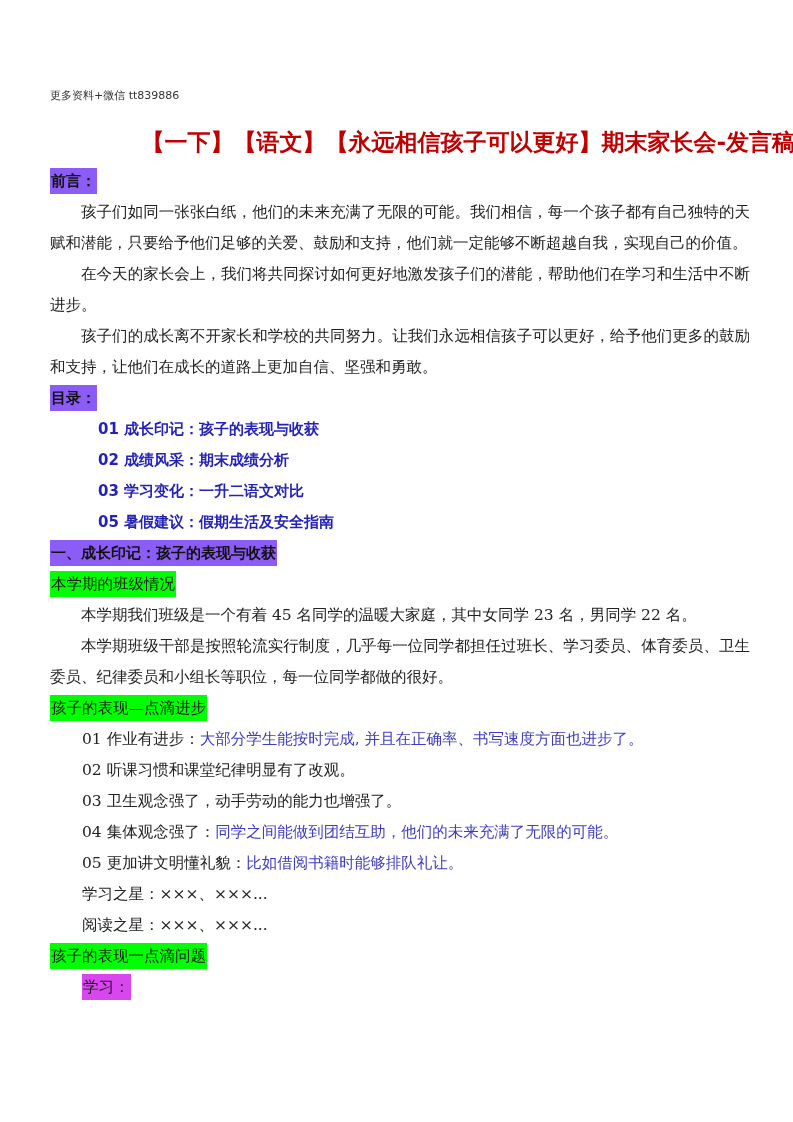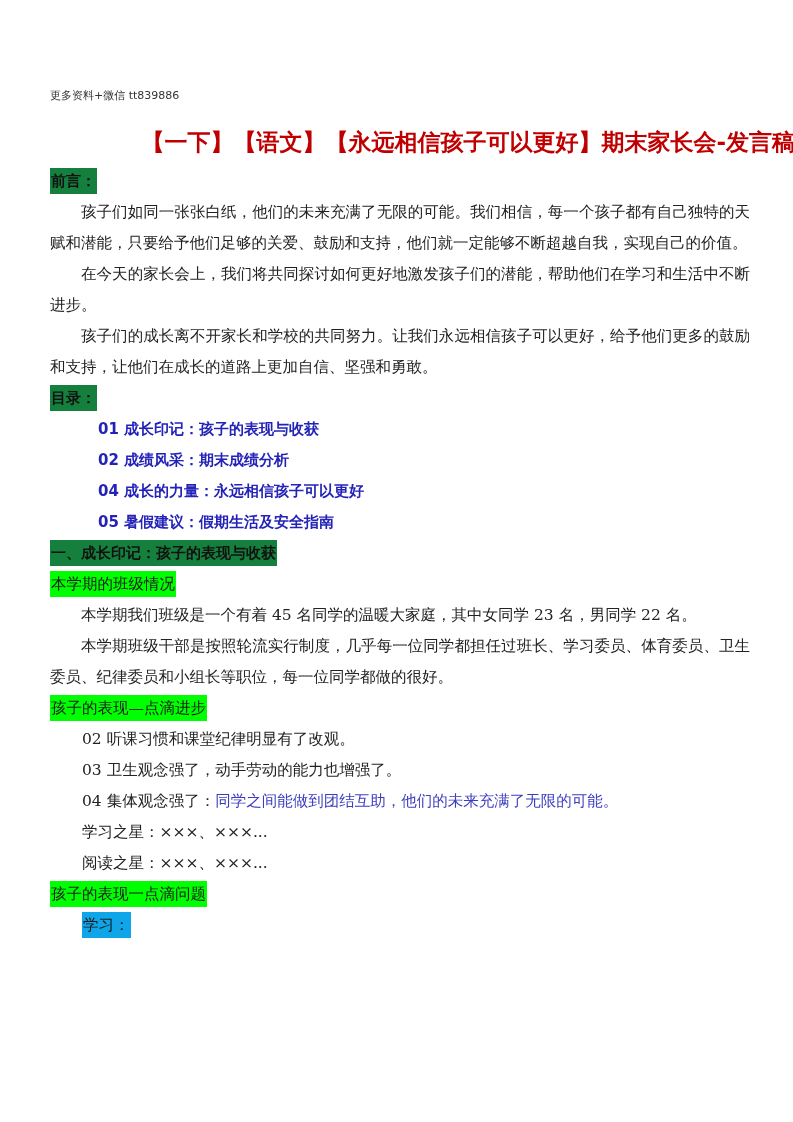--- a/index.html
+++ b/index.html
@@ -7,23 +7,23 @@
          font-family: "DejaVu Serif", "Liberation Serif", serif; color: #222; }
   .page { position: absolute; left: 2px; top: 0; width: 793px; height: 792px; margin-top: 31px; }
   .watermark { position: absolute; left: 48px; top: 57px; font-size: 11px;
                font-family: "DejaVu Sans", "Liberation Sans", sans-serif; color: #333; }
   .title { position: absolute; left: 0; width: 793px; top: 96px; text-align: right;
            font-family: "DejaVu Sans", "Liberation Sans", sans-serif; font-weight: bold;
            font-size: 23px; color: #c00000; letter-spacing: 0px; white-space: nowrap; }
   .content { position: absolute; left: 48px; top: 135px; width: 700px; }
   .line { font-size: 15.5px; line-height: 31px; height: 31px; white-space: nowrap; }
   .para { font-size: 15.5px; line-height: 31px; text-align: justify; text-indent: 2em; margin: 0; }
-  .hl-yellow { background: #15803d; }
+  .hl-yellow { background: #8b5cf6; }
   .hl-green { background: #00ff00; }
-  .hl-cyan { background: #0ea5e9; }
+  .hl-cyan { background: #d946ef; }
   .h-bold { font-family: "DejaVu Sans", "Liberation Sans", sans-serif; font-weight: bold; color: #111; font-size: 15px; }
   .toc { font-family: "DejaVu Sans", "Liberation Sans", sans-serif; font-weight: bold;
          color: #2323b8; font-size: 15px; padding-left: 48px; }
   .sub-h { color: #1a1a1a; font-size: 15.5px; }
   .indent { padding-left: 32px; }
   .blue { color: #3d3dc0; }
   .mark { display: inline-block; line-height: 26px; padding: 0 1px; }
 </style>
 </head>
 <body>
@@ -39,43 +39,49 @@
     </div>
     <p class="para">孩子们如同一张张白纸，他们的未来充满了无限的可能。我们相信，每一个孩子都有自己独特的天赋和潜能，只要给予他们足够的关爱、鼓励和支持，他们就一定能够不断超越自我，实现自己的价值。</p>
     <p class="para">在今天的家长会上，我们将共同探讨如何更好地激发孩子们的潜能，帮助他们在学习和生活中不断进步。</p>
     <p class="para">孩子们的成长离不开家长和学校的共同努力。让我们永远相信孩子可以更好，给予他们更多的鼓励和支持，让他们在成长的道路上更加自信、坚强和勇敢。</p>
 
     <div class="line">
       <span class="mark hl-yellow h-bold">目录：</span>
     </div>
     <div class="line toc">01 成长印记：孩子的表现与收获</div>
     <div class="line toc">02 成绩风采：期末成绩分析</div>
-    <div class="line toc">04 成长的力量：永远相信孩子可以更好</div>
+    <div class="line toc">03 学习变化：一升二语文对比</div>
     <div class="line toc">05 暑假建议：假期生活及安全指南</div>
 
     <div class="line">
       <span class="mark hl-yellow h-bold">一、成长印记：孩子的表现与收获</span>
     </div>
     <div class="line">
       <span class="mark hl-green sub-h">本学期的班级情况</span>
     </div>
     <p class="para">本学期我们班级是一个有着 45 名同学的温暖大家庭，其中女同学 23 名，男同学 22 名。</p>
     <p class="para">本学期班级干部是按照轮流实行制度，几乎每一位同学都担任过班长、学习委员、体育委员、卫生委员、纪律委员和小组长等职位，每一位同学都做的很好。</p>
 
     <div class="line">
       <span class="mark hl-green sub-h">孩子的表现—点滴进步</span>
     </div>
     <div class="line indent">
+      <span>01 作业有进步：</span><span class="blue">大部分学生能按时完成, 并且在正确率、书写速度方面也进步了。</span>
+    </div>
+    <div class="line indent">
       <span>02 听课习惯和课堂纪律明显有了改观。</span><span class="blue"></span>
     </div>
     <div class="line indent">
       <span>03 卫生观念强了，动手劳动的能力也增强了。</span><span class="blue"></span>
     </div>
     <div class="line indent">
       <span>04 集体观念强了：</span><span class="blue">同学之间能做到团结互助，他们的未来充满了无限的可能。</span>
+    </div>
+    <div class="line indent">
+      <span>05 更加讲文明懂礼貌：</span><span class="blue">比如借阅书籍时能够排队礼让。</span>
     </div>
     <div class="line indent">学习之星：×××、×××...</div>
     <div class="line indent">阅读之星：×××、×××...</div>
 
     <div class="line">
       <span class="mark hl-green sub-h">孩子的表现一点滴问题</span>
     </div>
     <div class="line indent">
       <span class="mark hl-cyan sub-h">学习：</span>
     </div>

